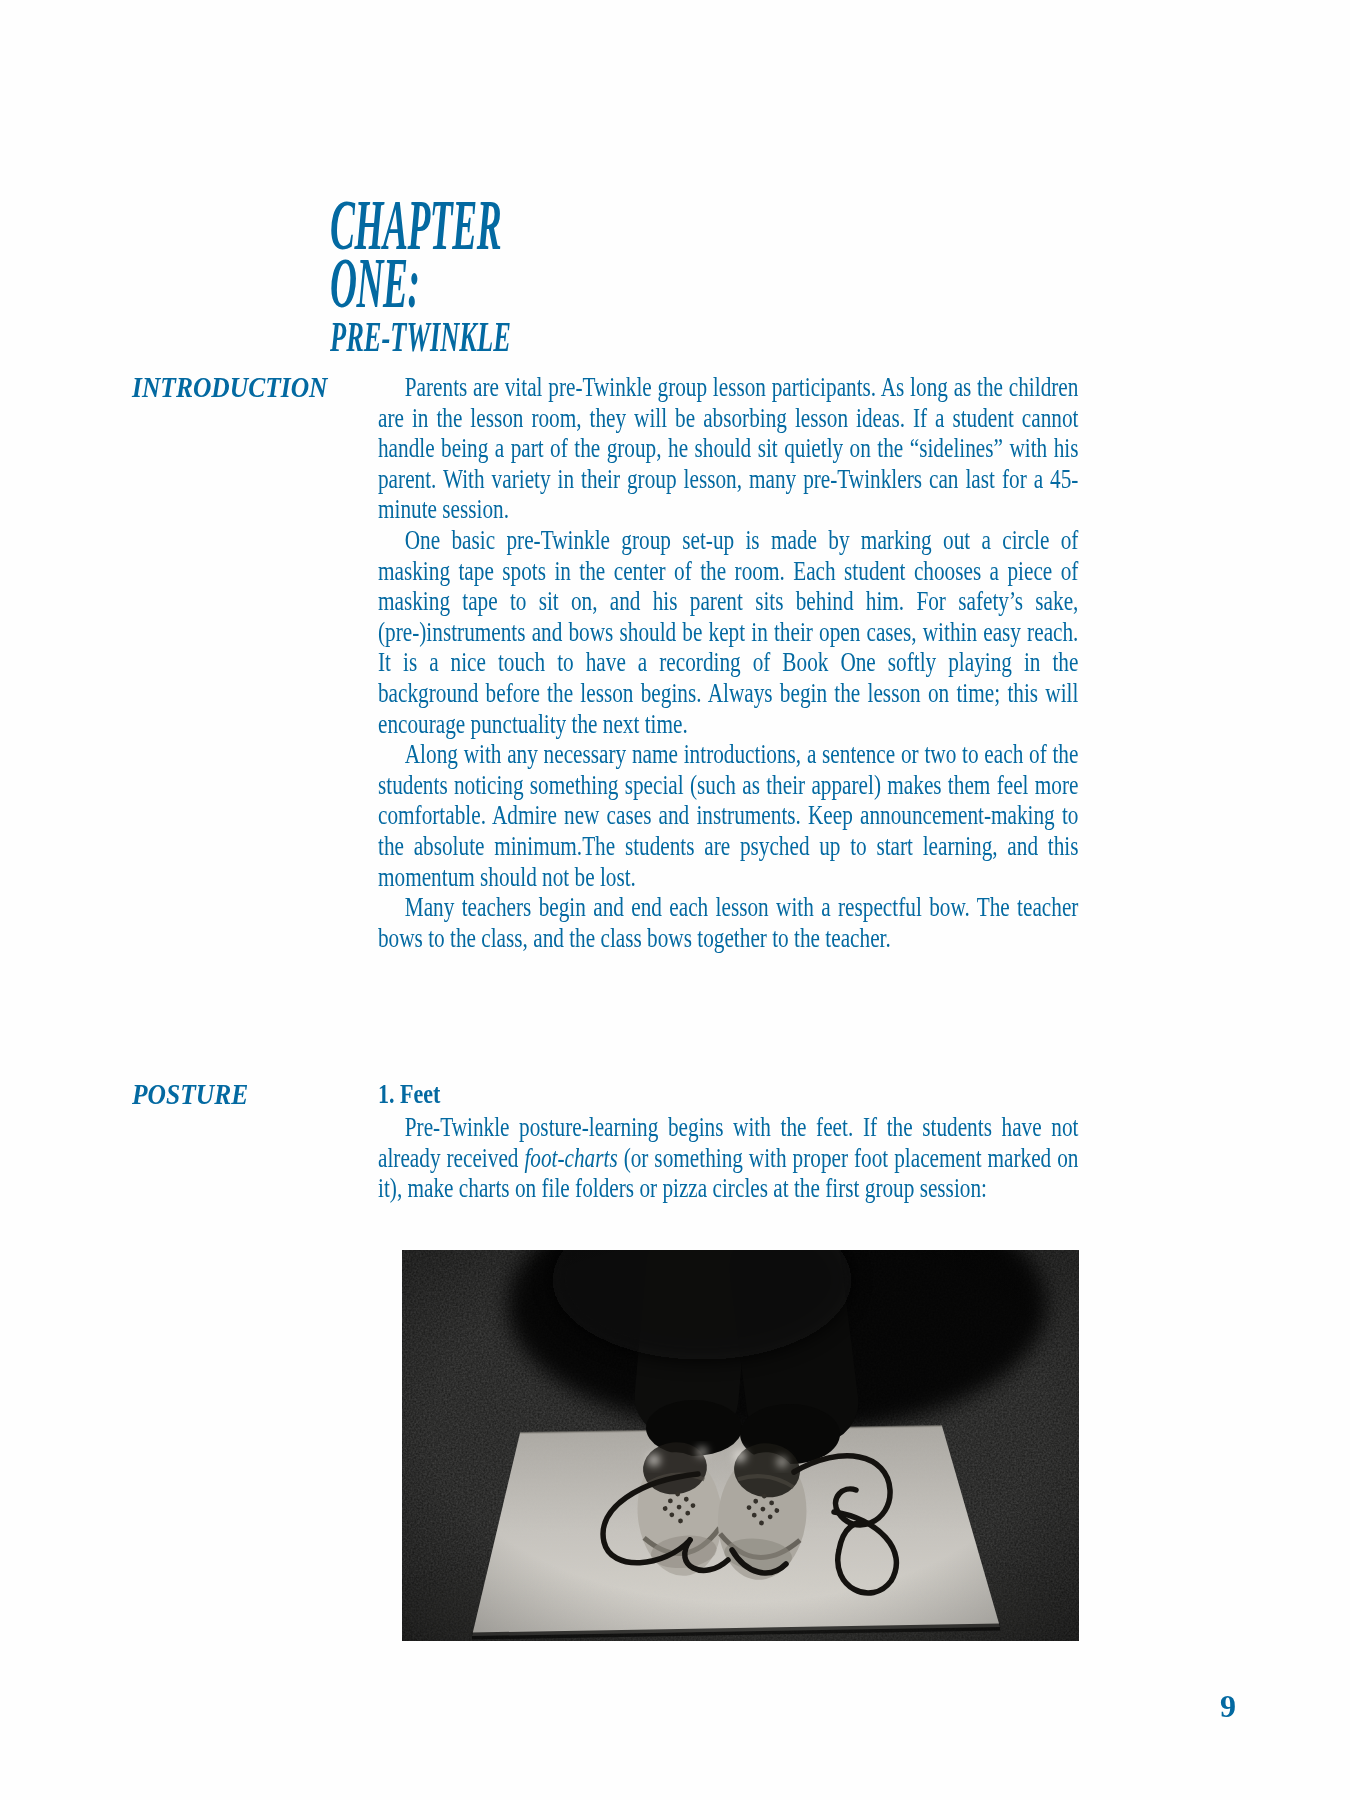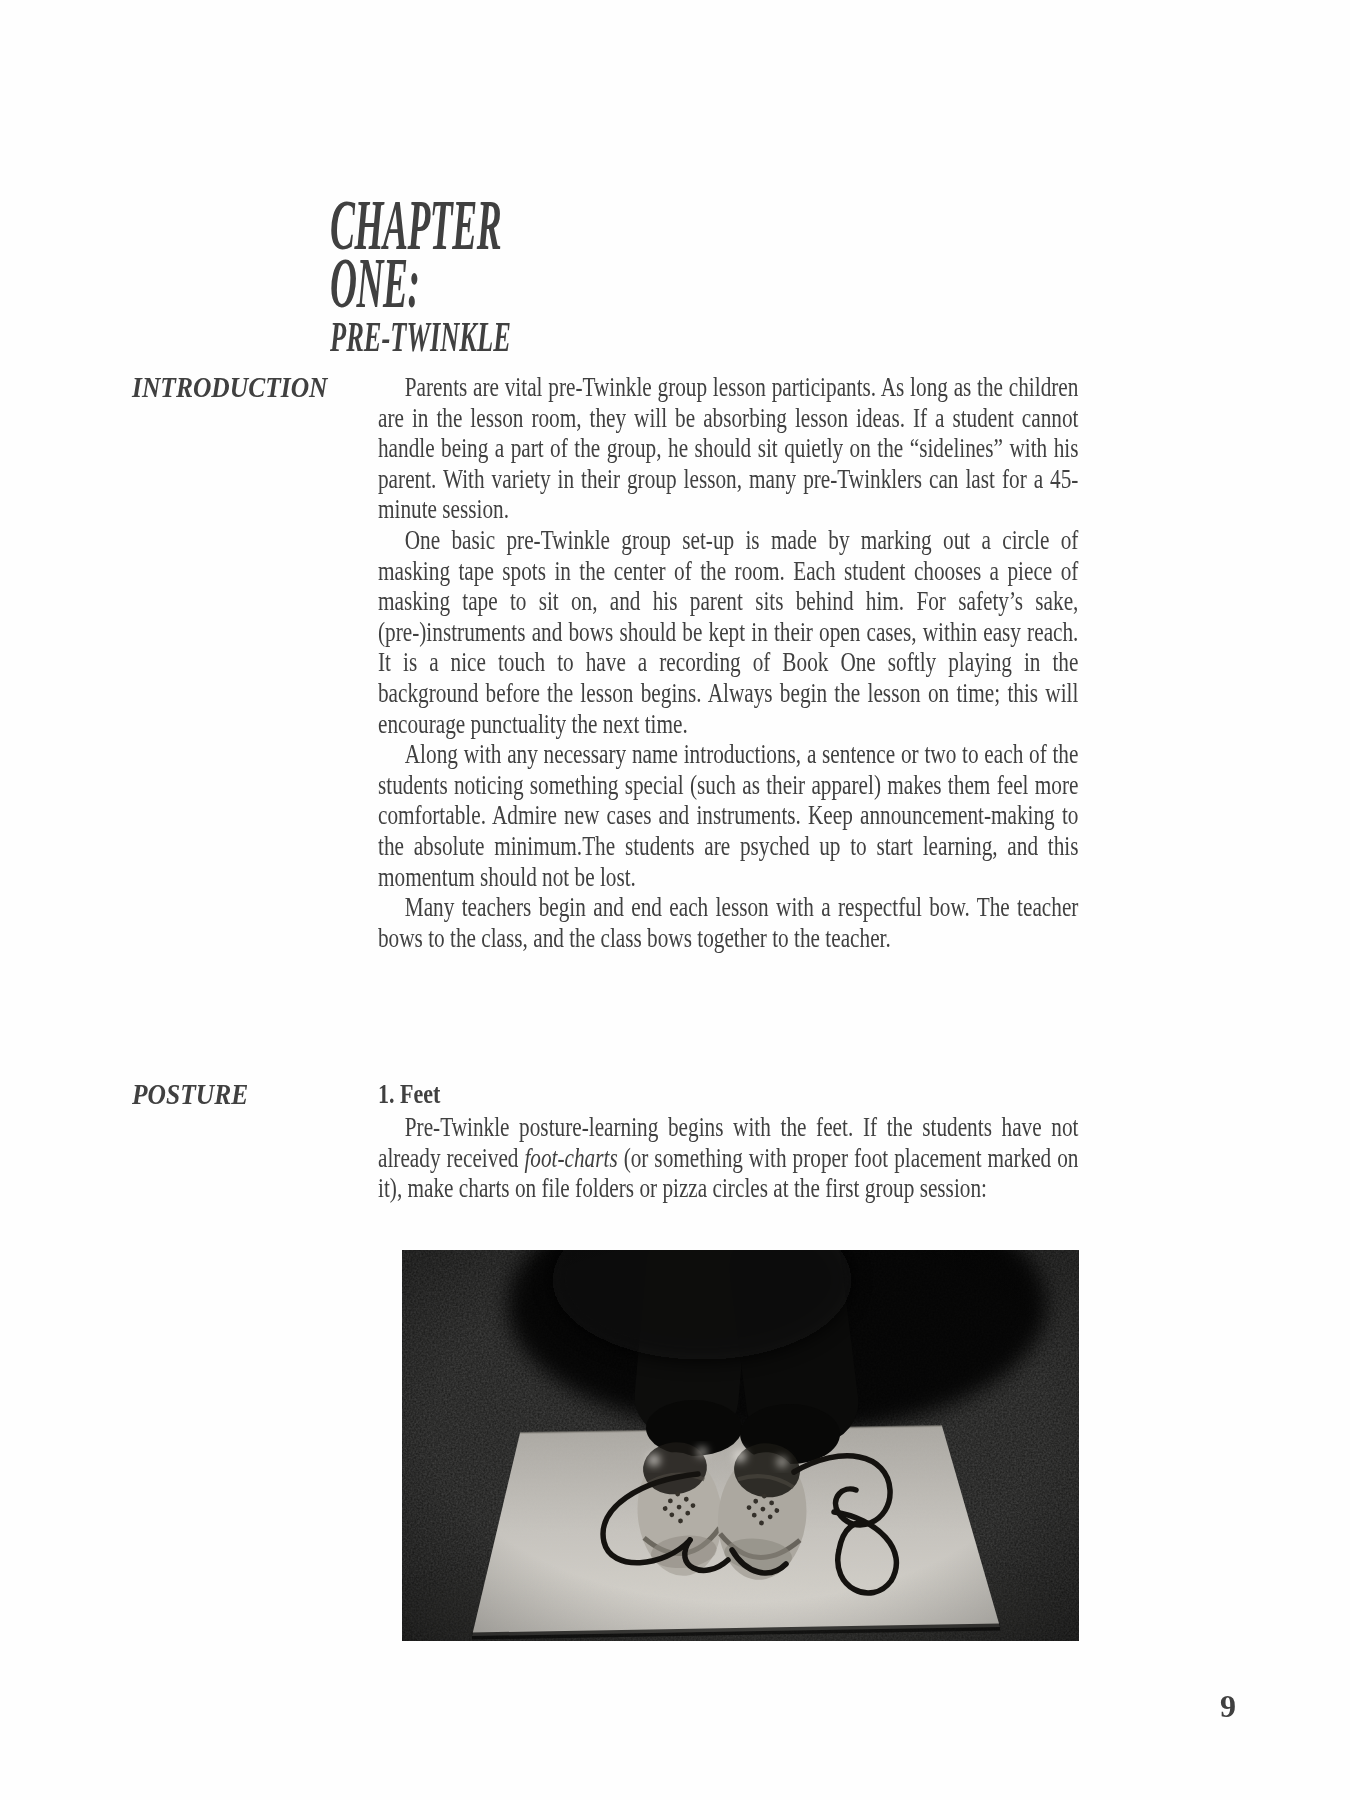--- a/index.html
+++ b/index.html
@@ -2,21 +2,21 @@
 <html><head>
 <meta charset="utf-8">
 <style>
   html,body{margin:0;padding:0;background:#888;}
   .page{
     position:relative;
     width:1350px;height:1800px;
     margin:0 auto;
     background:#fefefe;
     font-family:"Liberation Serif", serif;
-    color:#404040;
+    color:#0369a1;
     overflow:hidden;
   }
   
   .chapter-title{
     position:absolute;left:330px;top:196px;
     font-size:72px;line-height:58px;
     font-weight:bold;font-style:italic;
     letter-spacing:-1px;
     transform:scaleX(.52);transform-origin:left top;
     width:760px;white-space:nowrap;

